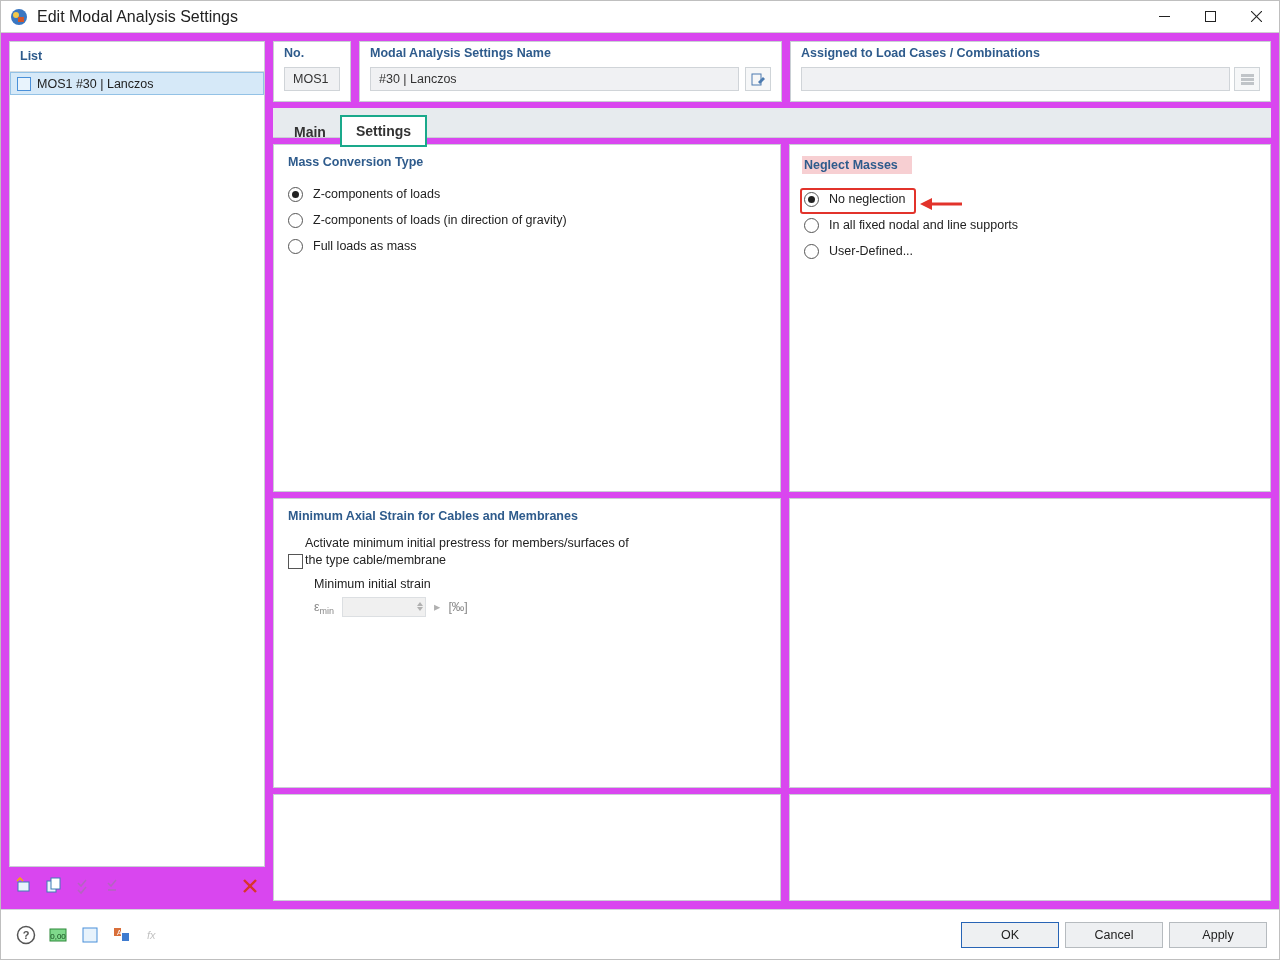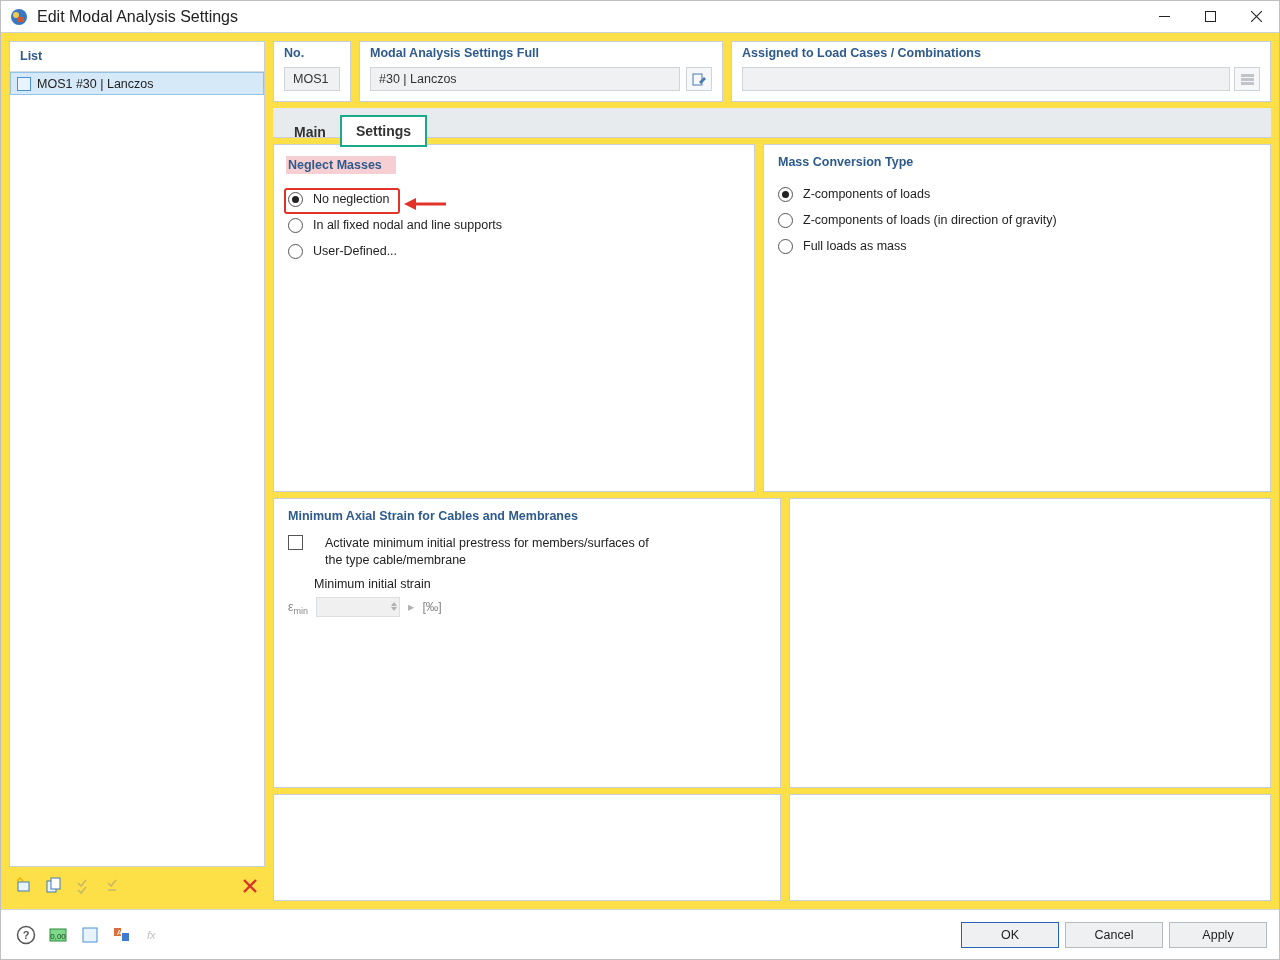--- a/index.html
+++ b/index.html
@@ -4,21 +4,21 @@
 <style>
   * { box-sizing: border-box; font-family: "Segoe UI", Tahoma, sans-serif; }
   html,body { margin:0; padding:0; width:1280px; height:960px; background:#fff; overflow:hidden; }
   .window { width:1280px; height:960px; border:1px solid #bfbfbf; background:#fff; display:flex; flex-direction:column; }
   .titlebar { height:32px; display:flex; align-items:center; border-bottom:1px solid #d0d0d0; }
   .titlebar .icon { width:20px; height:20px; margin:0 8px; }
   .titlebar .title { font-size:16px; color:#222; }
   .titlebar .spacer { flex:1; }
   .winbtn { width:46px; height:30px; display:flex; align-items:center; justify-content:center; color:#333; }
   .winbtn svg { width:11px; height:11px; }
-  .body { flex:1; display:flex; background:#fde047; padding:8px; gap:8px; }
+  .body { flex:1; display:flex; background:#d946ef; padding:8px; gap:8px; }
   .leftpane { width:256px; display:flex; flex-direction:column; }
   .panel { background:#fff; border:1px solid #c9cfd4; }
   .listpanel { flex:1; display:flex; flex-direction:column; }
   .panelhdr { font-size:12.5px; font-weight:600; color:#2e5b8c; padding:7px 10px 8px 10px; border-bottom:1px solid #d8dde1; }
   .listbody { flex:1; padding:0; overflow:auto; }
   .listitem { display:flex; align-items:center; height:23px; padding:0 6px; font-size:12.5px; color:#222; border:1px solid transparent; }
   .listitem.selected { background:#d6e9f8; border:1px solid #93c2e6; }
   .listitem .sq { width:14px; height:14px; border:1px solid #4a90d9; background:#e8f3fc; margin-right:6px; }
   .leftfooter { height:34px; display:flex; align-items:center; gap:4px; padding:4px 2px 0 2px; }
   .iconbtn { width:26px; height:26px; display:flex; align-items:center; justify-content:center; border:1px solid transparent; background:transparent; }
@@ -153,34 +153,34 @@
     </div>
 
     <div class="rightarea">
 
       <div class="toprow">
         <div class="smallpanel" style="width:78px">
           <div class="lbl">No.</div>
           <div class="roval" style="width:56px">MOS1</div>
         </div>
         <div class="smallpanel" style="flex:1">
-          <div class="lbl">Modal Analysis Settings Full</div>
+          <div class="lbl">Modal Analysis Settings Name</div>
           <div class="namewrap">
             <div class="roval">#30 | Lanczos</div>
             <div class="editicnbtn">
               <span class="smicon">
                   <svg width="15" height="15" viewBox="0 0 15 15">
                     <rect x="1" y="2" width="9" height="11" fill="none" stroke="#4c7bb0" stroke-width="1"></rect>
                     <path d="M7 10 L12 5 L14 7 L9 12 Z" fill="#4c7bb0"></path>
                   </svg>
                 </span>
             </div>
           </div>
         </div>
-        <div class="smallpanel assigned-panel" style="width:540px">
+        <div class="smallpanel assigned-panel" style="width:481px">
           <div class="lbl">Assigned to Load Cases / Combinations</div>
           <div class="inner">
             <div class="roval"></div>
             <div class="editicnbtn">
               <span class="smicon">
                   <svg width="15" height="15" viewBox="0 0 15 15">
                     <rect x="1" y="2" width="13" height="3" fill="#c0c4c8"></rect>
                     <rect x="1" y="6" width="13" height="3" fill="#c0c4c8"></rect>
                     <rect x="1" y="10" width="13" height="3" fill="#c0c4c8"></rect>
                   </svg>
@@ -190,20 +190,35 @@
         </div>
       </div>
 
       <div class="tabstrip">
         <div class="tab">Main</div>
         <div class="tab active highlight-box">Settings</div>
       </div>
 
       <div class="maincontent">
         <div class="gridrow" style="height:348px">
+          <div class="card" style="width:508px">
+            <div class="sectiontitle">Mass Conversion Type</div>
+            <div class="radio-row">
+              <span class="radio checked"></span>
+              <span>Z-components of loads</span>
+            </div>
+            <div class="radio-row">
+              <span class="radio"></span>
+              <span>Z-components of loads (in direction of gravity)</span>
+            </div>
+            <div class="radio-row">
+              <span class="radio"></span>
+              <span>Full loads as mass</span>
+            </div>
+          </div>
           <div class="card" style="flex:1">
             <div><span class="sectiontitle redhl">Neglect Masses</span></div>
             <div class="radio-row" style="position:relative">
               <div class="nn-group">
                 <span class="radio checked"></span>
                 <span style="margin-left:10px">No neglection</span>
                 <span class="nn-redbox"></span>
                 <span class="nn-arrow">
                   <svg width="42" height="18" viewBox="0 0 42 18">
                       <line x1="42" y1="9" x2="10" y2="9" stroke="#e2332b" stroke-width="3"></line>
@@ -214,46 +229,31 @@
             </div>
             <div class="radio-row">
               <span class="radio"></span>
               <span>In all fixed nodal and line supports</span>
             </div>
             <div class="radio-row">
               <span class="radio"></span>
               <span>User-Defined...</span>
             </div>
           </div>
-          <div class="card" style="width:508px">
-            <div class="sectiontitle">Mass Conversion Type</div>
-            <div class="radio-row">
-              <span class="radio checked"></span>
-              <span>Z-components of loads</span>
-            </div>
-            <div class="radio-row">
-              <span class="radio"></span>
-              <span>Z-components of loads (in direction of gravity)</span>
-            </div>
-            <div class="radio-row">
-              <span class="radio"></span>
-              <span>Full loads as mass</span>
-            </div>
-          </div>
         </div>
 
         <div class="gridrow" style="height:290px">
           <div class="card" style="width:508px">
             <div class="sectiontitle">Minimum Axial Strain for Cables and Membranes</div>
-            <div style="display:flex;gap:22px;align-items:flex-start">
+            <div style="display:flex;gap:2px;align-items:flex-end">
               <span class="chk"></span>
               <span style="font-size:12.5px;color:#222;max-width:330px;line-height:1.35">Activate minimum initial prestress for members/surfaces of the type cable/membrane</span>
             </div>
             <div style="font-size:12.5px;color:#222;margin:8px 0 0 26px">Minimum initial strain</div>
-            <div class="strain-row" style="">
+            <div class="strain-row" style="margin-left:26px">
               <span><span>ε</span><span class="subscript">min</span></span>
               <div class="spin">
                 <span class="arrows">
                     <span class="tri up"></span>
                     <span class="tri dn"></span>
                   </span>
               </div>
               <span style="color:#b0b0b0">▸</span>
               <span>[‰]</span>
             </div>

